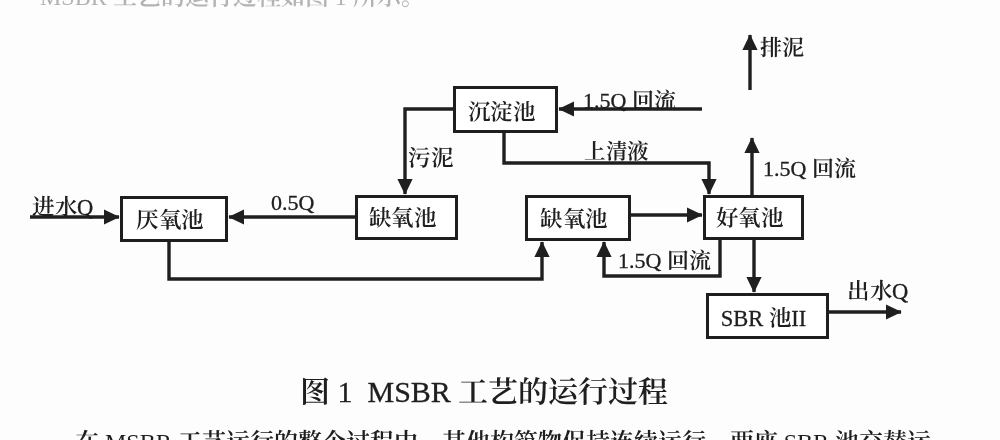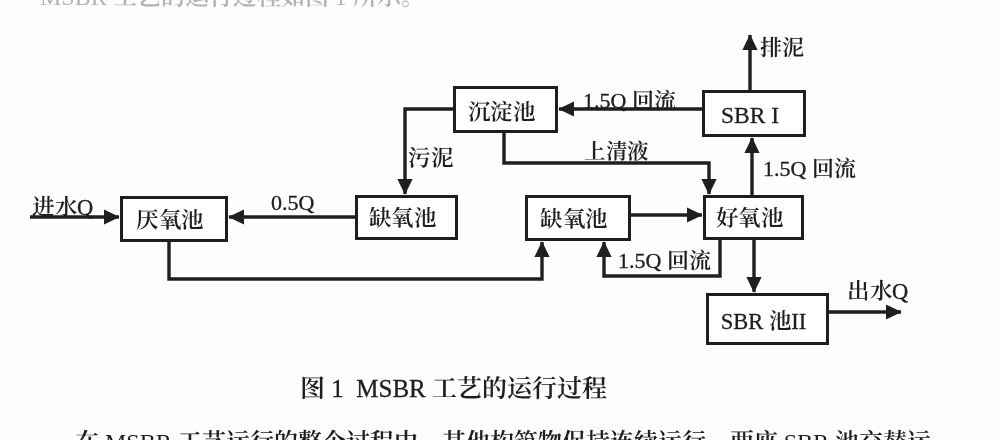--- a/index.html
+++ b/index.html
@@ -84,23 +84,20 @@
 
     <div class="box" style="left:453px;top:86px;width:105px;height:47px;font-size:22.5px;padding-top:7px">
       <span class="box-label"><svg class="cg" viewBox="0 0 500 500" aria-hidden="true">
           <path transform="translate(0,440) scale(1,-1)" d="M54 414q32-2 52-11 20-8 30-19 9-12 10-22 1-12-4-20-6-8-16-10-10-2-22 5-4 13-13 27-9 13-20 25-11 12-21 21zM18 300q31-2 50-10 18-8 28-18 8-10 9-21 1-11-5-19-5-7-15-9-9-1-21 5-4 12-12 26-8 12-18 23-10 11-20 19zM44 105q5 0 8 1 2 2 6 8 4 6 6 10 4 6 8 15 5 9 14 28 9 19 24 51 16 32 40 82l8-2q-5-16-12-35-6-19-13-41-7-20-13-40-7-18-12-33-4-14-6-21-3-11-5-22-3-12-2-21 1-9 3-18 4-9 7-19 3-9 6-21 3-13 1-28 0-17-10-29-11-10-28-10-8 0-14 6-6 7-8 20 4 26 4 47 1 22-2 37-2 14-8 18-5 4-11 5-5 1-14 2v10q0 0 5 0 4 0 10 0 5 0 8 0zM246 264h134v-14h-134zM218 264v6 16l58-22h-8v-78q0-21-2-45-3-25-11-49-8-26-23-50-16-24-41-46-25-21-64-39l-5 5q32 25 50 52 20 28 29 56 10 29 13 58 4 30 4 58zM346 264h-5l25 28 48-40q-2-2-6-4-5-2-12-4v-214q0-6 1-8 2-2 9-2h19q6 0 11 0 4 0 7 0 3 0 5 2 2 0 3 4 3 4 5 16 4 10 7 25 3 15 7 29h6l2-73q8-5 12-9 2-4 2-12 0-10-6-16-7-7-23-10-15-4-43-4h-29q-19 0-29 4-10 4-12 14-4 10-4 26zM218 378h224v-15h-224zM206 409h8q12-29 13-52 1-23-5-40-6-16-16-25-6-6-15-6-9-2-17 1-7 3-11 11-5 12 1 22 4 10 15 16 7 6 14 18 7 11 11 26 4 14 2 29zM414 378h-5l27 27 48-47q-2-2-7-4-4 0-12-1-9-9-20-21-12-11-25-22-12-11-24-19l-5 3q5 12 9 28 4 14 8 30 4 14 6 26z"></path>
         </svg><svg class="cg" viewBox="0 0 500 500" aria-hidden="true">
           <path transform="translate(0,440) scale(1,-1)" d="M282 426q30-6 47-16 17-10 23-22 6-12 5-22-1-10-9-17-6-7-17-7-10 0-21 9-1 13-6 26-4 13-12 25-7 12-14 22zM266 180q0-6-5-9-5-3-13-5-5-38-18-77-12-39-37-73-25-34-69-59l-4 5q30 30 48 68 16 37 24 78 6 42 6 80zM19 306q31-4 49-14 19-10 27-21 8-11 8-21 0-11-6-18-6-8-15-8-10-2-22 6-2 13-9 26-7 14-17 26-10 12-20 20zM54 417q32-3 52-13 20-9 30-20 9-12 10-22 0-12-5-19-6-8-15-10-10-1-22 5-4 14-14 27-8 14-20 27-10 12-20 22zM51 106q5 0 7 1 2 1 6 9 3 5 5 10 2 4 5 12 3 7 9 20 5 14 15 38 9 23 24 59 14 36 34 88l9-2q-5-19-13-43-6-24-14-50-6-25-12-48-7-24-12-41-4-17-6-26-2-13-5-25-2-12-1-22 0-9 2-18 4-10 7-20 3-10 6-22 3-12 2-29-1-18-11-29-10-10-26-10-8 0-14 6-6 6-8 19 4 26 4 49 1 22-2 37-2 15-8 19-5 4-11 6-7 1-14 2v10q0 0 4 0 5 0 10 0 5 0 8 0zM344 249v-256l-48 15v241zM221 96q15-34 36-52 21-18 51-24 31-6 72-6 10 0 24 0 13 0 28 0 16 0 30 1 14 0 24 0v-7q-10-2-16-12-5-12-5-26-9 0-26 0-17 0-33 0-17 0-28 0-44 0-76 10-32 10-52 36-22 27-34 76zM414 180q0 0 6-4 4-4 12-11 8-7 18-15 8-7 15-14-1-8-13-8h-126v14h60zM208 374q10-30 10-50 1-21-5-33-6-13-15-17-9-6-18-5-9 1-15 7-6 6-6 15 0 9 9 21 13 8 22 24 10 16 12 38zM439 342v-14h-235v14zM420 284q0 0 6-4 4-4 12-10 9-6 18-14 8-7 16-14-2-8-14-8h-283l-4 15h221zM415 342l26 26 45-44q-4-5-18-6-11-8-28-20-16-12-28-20l-6 3q2 8 5 19 3 12 5 23 3 11 4 19z"></path>
         </svg><svg class="cg" viewBox="0 0 500 500" aria-hidden="true">
           <path transform="translate(0,440) scale(1,-1)" d="M298 417l64-7q0-4-4-8-4-4-14-6v-323q0-3-6-6-5-3-14-7-8-2-17-2h-9zM195 370l64-7q-1-5-5-9-4-4-12-4v-310q0-10 6-15 8-5 29-5h75q22 0 40 1 17 1 26 1 6 0 10 2 4 2 6 6 4 7 10 26 7 18 14 44h6l2-72q12-4 16-10 6-4 6-12 0-8-6-15-6-7-22-11-14-4-42-6-27-2-70-2h-74q-30 0-47 4-17 5-25 16-7 12-7 34zM56 414q32-2 52-10 20-8 29-18 9-11 10-22 1-11-5-18-5-8-14-10-10-2-22 4-4 12-14 26-8 13-18 24-11 12-22 20zM18 301q31-3 50-11 18-8 26-18 8-10 9-21 1-10-5-17-6-8-16-9-10-1-22 5-2 13-10 25-7 13-16 23-10 12-20 19zM48 102q5 0 8 2 2 0 6 8 3 6 6 12 2 5 8 16 4 12 14 34 10 22 28 62 16 39 44 101l8-3q-6-18-14-42-7-24-14-49-8-25-16-48-6-23-12-41-5-16-7-25-3-12-5-25-2-12-2-21 0-9 3-19 3-8 7-18 3-10 6-22 2-12 1-28-1-18-11-29-10-11-26-11-8 0-14 6-8 7-10 20 4 26 6 48 0 22-2 36-3 14-9 18-5 4-11 6-6 2-14 2v10q0 0 4 0 4 0 10 0 6 0 8 0zM400 308l14 5 5-13-269-100-9 12zM408 310h-4l24 24 47-38q-3-2-7-4-5-2-12-4 0-46-2-77-1-31-4-52-2-21-8-33-4-11-11-18-9-8-21-12-13-4-28-4 0 11-1 20-1 8-5 13-4 5-10 8-7 3-16 6v7q7 0 18-1 10-1 16-1 10 0 13 4 4 5 7 22 2 18 3 52 1 34 1 88z"></path>
         </svg></span>
     </div>
-    <div class="box" style="left:702px;top:90px;width:104px;height:47px;font-size:23.5px;padding-top:3px">
-      <span class="box-label">SBR I</span>
-    </div>
     <div class="box" style="left:120px;top:196px;width:108px;height:46px;font-size:22.5px;padding-top:3px">
       <span class="box-label"><svg class="cg" viewBox="0 0 500 500" aria-hidden="true">
           <path transform="translate(0,440) scale(1,-1)" d="M302 228q5-30 18-60 12-29 34-57 21-27 54-51 33-24 79-43l-1-7q-18-3-30-14-11-11-14-34-40 24-67 56-27 31-43 66-16 36-25 72-9 37-13 70zM324 346q-1-6-6-10-4-4-13-4-1-56-5-104-3-48-14-88-10-40-33-72-23-34-62-60-40-27-102-48l-5 8q49 26 80 56 32 28 50 62 18 34 26 74 8 41 10 88 3 48 4 104zM431 270q0 0 5-4 6-4 14-10 8-7 16-14 10-8 16-14-2-8-13-8h-347l-4 14h286zM338 338q30 0 48-8 18-6 26-16 9-10 10-20 1-10-4-17-6-7-14-10-10-2-22 4-4 11-11 23-8 12-17 22-10 12-20 18zM62 383v19l57-24h-7v-136q0-34-3-71-3-37-11-75-8-39-27-74-19-36-51-65l-6 4q22 41 32 89 11 46 14 96 2 48 2 96v136zM428 415q0 0 5-5 5-4 13-10 9-6 18-14 9-8 16-14-2-8-14-8h-366v14h298z"></path>
         </svg><svg class="cg" viewBox="0 0 500 500" aria-hidden="true">
           <path transform="translate(0,440) scale(1,-1)" d="M344 259h-6l26 29 52-41q-2-3-8-5-5-2-12-4-1-28 1-61 2-32 8-62 6-30 17-53 10-24 26-34 5-4 7-3 3 1 5 5 4 10 8 22 4 13 8 26h6l-5-70q18-29 7-42-8-8-18-8-11 0-22 4-12 6-22 14-24 18-39 48-15 29-23 67-9 38-12 81-4 43-4 87zM64 259h309v-14h-305zM135 314h214l28 34q0 0 5-4 6-4 14-10 8-6 16-14 9-6 16-13-2-8-13-8h-276zM133 367h249l30 37q0 0 5-4 5-4 14-10 8-7 17-14 10-8 18-16-2-8-14-8h-326zM134 422l71-20q-1-4-5-6-4-1-14 0-16-30-40-58-24-28-55-53-30-25-65-41l-4 6q24 19 46 48 22 28 40 60 16 33 26 64zM52 172h212l29 34q0 0 9-6 8-8 20-16 12-10 22-19-2-8-13-8h-275zM165 168h51v-200q0-2-12-7-10-5-30-5h-9zM225 244l68-18q-1-4-6-8-5-2-13-2-11-12-28-26-18-14-36-24h-8q7 16 14 38 6 22 9 40zM110 240q28-4 42-14 16-8 21-18 5-10 3-20-1-9-8-14-6-6-16-6-10 0-20 8-1 16-9 32-8 18-17 29zM38 54h242l29 36q0 0 5-4 6-4 14-10 8-7 18-14 10-8 17-14-2-8-14-8h-307zM68 114h182l29 36q0 0 5-4 6-4 14-10 8-6 18-14 8-8 16-14-2-8-14-8h-246z"></path>
         </svg><svg class="cg" viewBox="0 0 500 500" aria-hidden="true">
           <path transform="translate(0,440) scale(1,-1)" d="M298 417l64-7q0-4-4-8-4-4-14-6v-323q0-3-6-6-5-3-14-7-8-2-17-2h-9zM195 370l64-7q-1-5-5-9-4-4-12-4v-310q0-10 6-15 8-5 29-5h75q22 0 40 1 17 1 26 1 6 0 10 2 4 2 6 6 4 7 10 26 7 18 14 44h6l2-72q12-4 16-10 6-4 6-12 0-8-6-15-6-7-22-11-14-4-42-6-27-2-70-2h-74q-30 0-47 4-17 5-25 16-7 12-7 34zM56 414q32-2 52-10 20-8 29-18 9-11 10-22 1-11-5-18-5-8-14-10-10-2-22 4-4 12-14 26-8 13-18 24-11 12-22 20zM18 301q31-3 50-11 18-8 26-18 8-10 9-21 1-10-5-17-6-8-16-9-10-1-22 5-2 13-10 25-7 13-16 23-10 12-20 19zM48 102q5 0 8 2 2 0 6 8 3 6 6 12 2 5 8 16 4 12 14 34 10 22 28 62 16 39 44 101l8-3q-6-18-14-42-7-24-14-49-8-25-16-48-6-23-12-41-5-16-7-25-3-12-5-25-2-12-2-21 0-9 3-19 3-8 7-18 3-10 6-22 2-12 1-28-1-18-11-29-10-11-26-11-8 0-14 6-8 7-10 20 4 26 6 48 0 22-2 36-3 14-9 18-5 4-11 6-6 2-14 2v10q0 0 4 0 4 0 10 0 6 0 8 0zM400 308l14 5 5-13-269-100-9 12zM408 310h-4l24 24 47-38q-3-2-7-4-5-2-12-4 0-46-2-77-1-31-4-52-2-21-8-33-4-11-11-18-9-8-21-12-13-4-28-4 0 11-1 20-1 8-5 13-4 5-10 8-7 3-16 6v7q7 0 18-1 10-1 16-1 10 0 13 4 4 5 7 22 2 18 3 52 1 34 1 88z"></path>
         </svg></span>
     </div>
     <div class="box" style="left:355px;top:195px;width:103px;height:45px;font-size:22.5px;padding-top:3px">
@@ -123,21 +120,21 @@
     </div>
     <div class="box" style="left:703px;top:195px;width:101px;height:45px;font-size:22.5px;padding-top:3px">
       <span class="box-label"><svg class="cg" viewBox="0 0 500 500" aria-hidden="true">
           <path transform="translate(0,440) scale(1,-1)" d="M398 376l29 28 49-44q-4-4-8-4-5-2-13-2-14-12-33-28-18-15-39-30-20-15-39-26h-7q12 14 25 34 13 20 24 40 12 20 18 32zM380 278q0-6-4-9-5-3-14-5v-246q0-17-4-30-4-14-18-21-14-7-44-11-2 12-4 21-2 9-8 15-6 6-15 10-10 4-28 7v7q0 0 7 0 8 0 20-2 11 0 21 0 10-1 14-1 6 0 9 2 2 3 2 7v262zM440 238q0 0 5-4 5-4 13-10 8-8 16-15 10-7 16-15-2-8-14-8h-263l-4 15h203zM420 376v-15h-202l-4 15zM42 150q52-17 88-34 35-18 56-35 20-17 30-31 9-14 9-26 1-11-5-18-6-6-16-6-10-2-20 4-10 18-28 38-17 19-38 38-21 18-43 34-22 16-42 28zM33 142q7 21 15 50 8 28 17 60 9 34 16 66 8 32 13 60 6 28 9 46l66-12q-1-6-7-9-4-4-19-3l7 7q-4-19-10-44-6-25-14-55-7-31-16-62-9-32-18-62-10-29-18-54zM162 305l26 27 46-42q-4-6-19-8-6-49-17-96-12-47-33-89-21-43-57-77-36-36-92-61l-5 6q43 29 71 66 28 37 46 81 18 44 27 93 9 49 13 100zM194 305v-15h-174l-5 15z"></path>
         </svg><svg class="cg" viewBox="0 0 500 500" aria-hidden="true">
           <path transform="translate(0,440) scale(1,-1)" d="M344 259h-6l26 29 52-41q-2-3-8-5-5-2-12-4-1-28 1-61 2-32 8-62 6-30 17-53 10-24 26-34 5-4 7-3 3 1 5 5 4 10 8 22 4 13 8 26h6l-5-70q18-29 7-42-8-8-18-8-11 0-22 4-12 6-22 14-24 18-39 48-15 29-23 67-9 38-12 81-4 43-4 87zM64 259h309v-14h-305zM135 314h214l28 34q0 0 5-4 6-4 14-10 8-6 16-14 9-6 16-13-2-8-13-8h-276zM133 367h249l30 37q0 0 5-4 5-4 14-10 8-7 17-14 10-8 18-16-2-8-14-8h-326zM134 422l71-20q-1-4-5-6-4-1-14 0-16-30-40-58-24-28-55-53-30-25-65-41l-4 6q24 19 46 48 22 28 40 60 16 33 26 64zM52 172h212l29 34q0 0 9-6 8-8 20-16 12-10 22-19-2-8-13-8h-275zM165 168h51v-200q0-2-12-7-10-5-30-5h-9zM225 244l68-18q-1-4-6-8-5-2-13-2-11-12-28-26-18-14-36-24h-8q7 16 14 38 6 22 9 40zM110 240q28-4 42-14 16-8 21-18 5-10 3-20-1-9-8-14-6-6-16-6-10 0-20 8-1 16-9 32-8 18-17 29zM38 54h242l29 36q0 0 5-4 6-4 14-10 8-7 18-14 10-8 17-14-2-8-14-8h-307zM68 114h182l29 36q0 0 5-4 6-4 14-10 8-6 18-14 8-8 16-14-2-8-14-8h-246z"></path>
         </svg><svg class="cg" viewBox="0 0 500 500" aria-hidden="true">
           <path transform="translate(0,440) scale(1,-1)" d="M298 417l64-7q0-4-4-8-4-4-14-6v-323q0-3-6-6-5-3-14-7-8-2-17-2h-9zM195 370l64-7q-1-5-5-9-4-4-12-4v-310q0-10 6-15 8-5 29-5h75q22 0 40 1 17 1 26 1 6 0 10 2 4 2 6 6 4 7 10 26 7 18 14 44h6l2-72q12-4 16-10 6-4 6-12 0-8-6-15-6-7-22-11-14-4-42-6-27-2-70-2h-74q-30 0-47 4-17 5-25 16-7 12-7 34zM56 414q32-2 52-10 20-8 29-18 9-11 10-22 1-11-5-18-5-8-14-10-10-2-22 4-4 12-14 26-8 13-18 24-11 12-22 20zM18 301q31-3 50-11 18-8 26-18 8-10 9-21 1-10-5-17-6-8-16-9-10-1-22 5-2 13-10 25-7 13-16 23-10 12-20 19zM48 102q5 0 8 2 2 0 6 8 3 6 6 12 2 5 8 16 4 12 14 34 10 22 28 62 16 39 44 101l8-3q-6-18-14-42-7-24-14-49-8-25-16-48-6-23-12-41-5-16-7-25-3-12-5-25-2-12-2-21 0-9 3-19 3-8 7-18 3-10 6-22 2-12 1-28-1-18-11-29-10-11-26-11-8 0-14 6-8 7-10 20 4 26 6 48 0 22-2 36-3 14-9 18-5 4-11 6-6 2-14 2v10q0 0 4 0 4 0 10 0 6 0 8 0zM400 308l14 5 5-13-269-100-9 12zM408 310h-4l24 24 47-38q-3-2-7-4-5-2-12-4 0-46-2-77-1-31-4-52-2-21-8-33-4-11-11-18-9-8-21-12-13-4-28-4 0 11-1 20-1 8-5 13-4 5-10 8-7 3-16 6v7q7 0 18-1 10-1 16-1 10 0 13 4 4 5 7 22 2 18 3 52 1 34 1 88z"></path>
         </svg></span>
     </div>
-    <div class="box" style="left:706px;top:293px;width:123px;height:52px;font-size:22.5px;padding-top:6px">
+    <div class="box" style="left:706px;top:293px;width:123px;height:46px;font-size:22.5px;padding-top:6px">
       <span class="box-label">SBR <svg class="cg" viewBox="0 0 500 500" aria-hidden="true">
           <path transform="translate(0,440) scale(1,-1)" d="M298 417l64-7q0-4-4-8-4-4-14-6v-323q0-3-6-6-5-3-14-7-8-2-17-2h-9zM195 370l64-7q-1-5-5-9-4-4-12-4v-310q0-10 6-15 8-5 29-5h75q22 0 40 1 17 1 26 1 6 0 10 2 4 2 6 6 4 7 10 26 7 18 14 44h6l2-72q12-4 16-10 6-4 6-12 0-8-6-15-6-7-22-11-14-4-42-6-27-2-70-2h-74q-30 0-47 4-17 5-25 16-7 12-7 34zM56 414q32-2 52-10 20-8 29-18 9-11 10-22 1-11-5-18-5-8-14-10-10-2-22 4-4 12-14 26-8 13-18 24-11 12-22 20zM18 301q31-3 50-11 18-8 26-18 8-10 9-21 1-10-5-17-6-8-16-9-10-1-22 5-2 13-10 25-7 13-16 23-10 12-20 19zM48 102q5 0 8 2 2 0 6 8 3 6 6 12 2 5 8 16 4 12 14 34 10 22 28 62 16 39 44 101l8-3q-6-18-14-42-7-24-14-49-8-25-16-48-6-23-12-41-5-16-7-25-3-12-5-25-2-12-2-21 0-9 3-19 3-8 7-18 3-10 6-22 2-12 1-28-1-18-11-29-10-11-26-11-8 0-14 6-8 7-10 20 4 26 6 48 0 22-2 36-3 14-9 18-5 4-11 6-6 2-14 2v10q0 0 4 0 4 0 10 0 6 0 8 0zM400 308l14 5 5-13-269-100-9 12zM408 310h-4l24 24 47-38q-3-2-7-4-5-2-12-4 0-46-2-77-1-31-4-52-2-21-8-33-4-11-11-18-9-8-21-12-13-4-28-4 0 11-1 20-1 8-5 13-4 5-10 8-7 3-16 6v7q7 0 18-1 10-1 16-1 10 0 13 4 4 5 7 22 2 18 3 52 1 34 1 88z"></path>
         </svg>II</span>
     </div>
 
     <div class="lbl" style="left:760px;top:35px;font-size:22px"><svg class="cg" viewBox="0 0 500 500" aria-hidden="true">
         <path transform="translate(0,440) scale(1,-1)" d="M272 106v-15h-106l-4 15zM312 416q0-6-4-9-4-4-14-5v-427q0-3-6-7-6-4-14-6-9-4-18-4h-9v464zM440 141q0 0 8-7 8-6 18-16 11-10 20-19-2-8-14-8h-106v15h50zM431 250q0 0 7-6 8-6 18-15 10-9 17-17-2-8-13-8h-94v14h42zM436 356q0 0 7-7 8-7 19-17 10-9 18-18-2-8-13-8h-102v14h45zM270 218v-15h-90l-4 15zM268 320v-14h-82l-4 14zM402 414q0-4-4-8-4-4-14-6v-426q0-2-6-6-6-4-14-8-8-3-18-3h-9v465zM11 174q14 4 41 14 26 10 60 22 34 14 68 28l2-6q-22-18-56-44-34-25-80-56-2-4-4-8-3-4-7-6zM144 416q0-5-5-9-4-3-13-5v-380q0-18-4-32-4-12-18-21-13-8-42-11-1 12-3 22-3 10-7 16-6 6-15 10-9 4-26 7v8q0 0 7-1 8 0 18-1 10-1 19-1 9 0 13 0 6 0 8 2 2 2 2 6v397zM150 339q0 0 7-6 7-7 17-15 8-10 16-18-2-8-13-8h-159l-4 15h114z"></path>
       </svg><svg class="cg" viewBox="0 0 500 500" aria-hidden="true">
         <path transform="translate(0,440) scale(1,-1)" d="M214 388h211v-14h-211zM214 286h211v-14h-211zM404 388h-5l23 26 50-38q-2-4-7-6-5-4-13-5v-108q0-1-7-5-7-2-16-4-9-3-17-3h-8zM188 388v4 16l55-20h-8v-148q0-35-3-73-2-37-12-75-9-38-29-72-19-34-55-63l-6 5q27 40 39 86 12 45 15 94 4 49 4 97zM264 238l62-6q-1-10-16-13v-189q0-6 4-9 4-3 19-3h51q16 0 29 0 12 0 17 1 6 1 8 2 3 1 5 5 3 7 9 26 5 20 11 44h6l1-72q11-4 14-9 4-5 4-11 0-10-9-18-9-6-31-10-24-4-67-4h-57q-24 0-36 4-14 4-18 14-6 10-6 28zM422 216l45-46q-3-4-9-4-4 0-12 3-25-15-52-28-28-13-54-23-28-10-50-16l-4 8q20 11 44 28 24 16 47 36 24 20 45 42zM56 414q32-2 52-10 20-8 30-20 10-10 10-22 2-11-4-19-6-7-16-10-10-2-22 5-4 12-13 26-9 14-20 26-11 12-21 20zM18 303q32-1 51-9 19-8 28-19 9-11 9-21 2-11-4-18-6-8-15-10-10-2-21 5-4 13-12 25-8 13-19 24-11 11-21 19zM50 106q6 0 8 2 2 1 6 8 4 6 7 12 3 4 8 16 5 10 15 32 11 22 29 61 17 38 45 98l8-2q-6-19-14-41-7-24-16-48-8-25-16-48-6-22-12-38-6-18-8-26-4-12-6-24-2-12-2-22 0-8 4-18 2-8 6-18 4-10 6-22 2-12 2-28 0-18-10-28-11-10-28-10-8 0-14 6-8 6-10 18 5 26 6 48 0 22-2 36-4 15-9 18-5 4-11 6-6 2-14 2v10q0 0 4 0 4 0 10 0 6 0 8 0z"></path>
       </svg></div>
@@ -173,21 +170,21 @@
         <path transform="translate(0,440) scale(1,-1)" d="M416 25v-15h-341v15zM322 139v-15h-142v15zM294 286l23 24 47-36q-2-3-6-6-6-2-13-4v-162q0-1-7-4-6-4-14-6-10-4-18-4h-7v198zM205 96q0-2-5-6-6-4-14-6-9-3-19-3h-7v205 20l47-20h115v-14h-117zM393 382l25 28 51-40q-3-4-8-6-5-3-13-5v-377q0-2-7-6-7-4-17-6-9-4-18-4h-8v416zM100-20q0-2-6-7-6-4-15-7-9-4-20-4h-9v420 22l54-22h314v-14h-318z"></path>
       </svg><svg class="cg" viewBox="0 0 500 500" aria-hidden="true">
         <path transform="translate(0,440) scale(1,-1)" d="M50 104q4 0 7 2 3 1 7 8 4 6 6 11 2 5 8 15 5 10 14 30 10 20 27 54 17 34 43 89l8-2q-6-17-13-38-7-21-15-43-8-23-14-44-7-20-12-35-6-15-8-23-2-11-5-23-3-11-2-21 1-9 3-18 3-9 6-19 4-10 6-23 3-12 2-28 0-18-10-28-10-12-27-12-8 0-15 7-6 6-8 19 4 26 4 49 2 22-1 37-3 15-9 18-5 4-11 6-7 2-15 2v10q0 0 5 0 5 0 10 0 6 0 9 0zM21 304q31-3 51-11 18-8 26-19 9-10 10-20 0-11-6-18-5-8-15-10-10-1-21 6-4 12-12 25-8 13-18 23-10 12-19 20zM62 416q32-4 52-13 18-9 28-21 8-11 8-22 0-12-6-19-6-7-16-9-10-1-22 6-4 14-12 28-8 13-17 25-10 13-19 21zM342 312q-2-4-9-6-7-3-20 2l17 2q-16-12-40-28-24-14-52-28-26-12-51-21l-1 5h22q-2-21-8-31-8-11-16-13l-18 52q0 0 5 0 5 2 9 4 12 6 26 16 14 12 28 25 12 13 23 26 11 13 17 23zM176 243q20 1 56 2 36 2 82 5 44 3 92 6l1-8q-34-8-91-22-56-12-124-26zM265 426q29-4 46-14 17-10 23-20 6-12 5-22-1-10-9-16-6-6-16-7-11 0-22 9-1 18-10 36-10 19-22 31zM428 189q-2-11-15-13v-158q0-4 1-6 2-2 6-2h12q4 0 7 0 3 0 5 0 2 1 4 2 1 0 3 4 1 4 4 14 3 10 5 22 4 14 6 26h6l2-64q8-4 10-8 3-4 3-11 0-13-13-20-14-7-46-7h-22q-16 0-24 4-8 4-11 12-3 8-3 22v188zM256 188q-2-5-5-8-3-4-13-5v-40q0-23-4-47-4-26-16-50-12-24-34-46-23-20-59-36l-5 6q32 24 48 53 16 30 20 61 6 32 6 60v58zM340 188q0-4-4-8-2-2-12-4v-193q0-1-5-5-5-2-14-5-9-3-17-3h-8v224zM359 302q35-9 56-22 21-13 31-27 10-14 12-27 2-12-4-21-5-9-14-11-10-1-22 6-4 18-15 36-11 17-23 34-13 16-26 28zM432 382q0 0 4-4 6-4 14-11 8-7 16-14 9-7 16-15-2-8-14-8h-308l-4 15h248z"></path>
       </svg></div>
     <div class="lbl" style="left:847px;top:279px;font-size:22.5px"><svg class="cg" viewBox="0 0 500 500" aria-hidden="true">
         <path transform="translate(0,440) scale(1,-1)" d="M90 140l12-8v-129h4l-16-26-52 32q5 5 12 11 8 6 14 8l-10-18v130zM122 166q-1-5-6-8-4-3-14-4v-42q-1 0-5 0-4 0-14 0-10 0-29 0v30 30zM114 344l12-6v-124h3l-15-26-51 32q4 5 11 10 8 6 14 8l-10-17v123zM145 368q-1-4-5-8-4-2-14-4v-42q-2 0-5 0-4 0-14 0-10 0-29 0v30 30zM291 412q-1-4-5-8-4-4-13-6v-386h-51v408zM438 368q0-5-4-8-4-4-12-5v-156q0-2-6-5-6-2-16-5-8-2-18-2h-9v187zM463 164q-1-5-4-8-4-4-13-5v-175q0-2-6-6-6-3-15-6-9-2-19-2h-8v208zM424 18v-15h-346v15zM398 228v-14h-294v14z"></path>
       </svg><svg class="cg" viewBox="0 0 500 500" aria-hidden="true">
         <path transform="translate(0,440) scale(1,-1)" d="M275 402v-380q0-18-5-32-4-14-20-22-15-8-48-10 0 12-4 21-3 9-10 15-6 6-17 10-11 5-32 8v8q0 0 9-1 10-1 22-1 14-2 26-2 11 0 16 0 7 0 10 2 2 2 2 8v396l68-7q0-5-4-9-4-3-13-4zM23 278h146v-15h-141zM148 278h-6l27 27 47-41q-2-4-6-6-5-1-14-2-11-48-32-95-22-47-58-87-36-40-90-70l-4 6q39 32 66 76 28 44 45 93 17 49 25 99zM275 354q11-63 33-112 22-48 50-83 30-35 62-61 33-24 67-42l-2-5q-15-3-27-15-12-12-18-30-32 26-60 58-26 31-48 72-22 40-37 94-15 52-25 122zM412 336l60-40q-2-3-6-4-4-2-12 0-17-15-39-32-22-18-47-35-26-17-51-31l-5 5q18 20 38 45 18 24 35 48 17 25 27 44z"></path>
       </svg>Q</div>
 
-  <div class="caption" style="left:300px;top:375px;font-size:25px"><svg class="cg" viewBox="0 0 500 500" aria-hidden="true">
+  <div class="caption" style="left:300px;top:375px;font-size:30px"><svg class="cg" viewBox="0 0 500 500" aria-hidden="true">
         <path transform="translate(0,440) scale(1,-1)" d="M100-23q0-3-6-8-6-5-14-8-10-3-20-3h-9v430 24l53-24h316v-14h-320zM394 388l25 28 51-40q-3-4-8-6-6-3-14-4v-389q0-2-6-6-7-4-17-7-9-4-19-4h-8v428zM242 348q-2-6-16-4-9-21-26-44-16-24-36-45-21-21-44-39l-4 6q16 22 30 48 12 26 22 54 10 26 16 49zM206 164q32 2 54-2 21-4 32-12 12-8 15-16 3-9 1-16-4-8-10-11-8-3-18 0-8 11-29 25-20 14-47 25zM161 95q53 3 89-3 35-5 56-14 20-10 29-22 9-10 8-20-1-10-9-14-8-6-20-3-13 11-36 23-24 12-54 24-30 13-64 22zM182 300q19-30 52-52 34-22 75-35 41-14 85-21v-6q-14-2-22-13-9-11-13-27-63 20-111 56-48 36-73 94zM302 316l28 25 43-39q-3-4-7-4-5-2-14-2-35-55-96-96-62-40-145-61l-4 7q46 18 85 44 40 26 69 58 30 32 46 68zM328 316v-14h-144l14 14zM423 10v-15h-347v15z"></path>
       </svg> 1  MSBR <svg class="cg" viewBox="0 0 500 500" aria-hidden="true">
         <path transform="translate(0,440) scale(1,-1)" d="M51 346h309l34 41q0 0 5-5 6-4 15-12 10-7 20-15 10-9 18-16-2-8-14-8h-382zM18 12h374l32 42q0 0 6-4 6-5 16-12 9-8 20-16 10-8 18-16-2-8-14-8h-448zM222 346h54v-340h-54z"></path>
       </svg><svg class="cg" viewBox="0 0 500 500" aria-hidden="true">
         <path transform="translate(0,440) scale(1,-1)" d="M316 241l24 25 51-47q-4-3-11-5-6-2-17-2-81-50-133-84-52-34-76-56-25-21-23-32 2-12 21-16 19-5 54-5h144q26 0 40 1 14 2 20 4 6 2 8 6 8 10 14 28 6 20 12 46h6l-2-76q16-6 21-9 5-4 5-12 0-18-30-27-30-8-95-8h-145q-43 0-71 6-28 8-42 20-15 14-17 34-3 20 13 40 17 20 49 44 33 24 80 54 47 30 106 71zM340 241v-15h-266l-4 15zM150 348v73l66-6q0-5-4-9-4-4-14-4v-54h104v73l68-6q-1-5-4-9-4-4-14-4v-54h50l28 39q0 0 6-5 5-4 14-11 8-7 16-15 9-8 16-15-1-8-14-8h-116v-56q0-2-6-5-5-4-14-6-10-2-22-2h-8v69h-104v-59q0-2-6-5-6-3-15-5-9-2-19-2h-8v71h-124l-3 15z"></path>
       </svg><svg class="cg" viewBox="0 0 500 500" aria-hidden="true">
         <path transform="translate(0,440) scale(1,-1)" d="M86-8q0-3-6-7-5-4-14-7-8-3-18-3h-8v354 21l48-21h100v-15h-102zM180 404q-3-11-20-11-6-11-16-25-10-12-18-26-10-13-18-24h-14q2 14 5 32 3 18 5 37 3 19 5 35zM407 330l27 29 50-42q-4-3-8-5-6-3-14-4-2-74-4-129-2-56-6-95-4-40-11-64-7-25-17-36-12-14-28-20-17-6-39-6 0 12-3 22-2 9-8 14-6 6-20 12-14 5-32 8l1 8q12-2 26-2 14-2 27-2 12-2 18-2 7 0 11 2 4 2 8 6 9 8 15 47 5 39 8 104 4 65 5 155zM166 329l24 27 50-39q-3-3-8-6-6-3-14-5v-300q0-2-6-6-6-3-16-6-9-3-17-3h-7v338zM268 228q34-12 54-27 20-15 29-31 9-14 8-28 0-13-7-21-7-8-18-9-10-1-22 9-2 17-9 37-7 18-18 36-11 17-21 30zM441 330v-14h-155l6 14zM364 402q-2-5-6-8-5-3-14-2-20-56-50-103-29-47-65-79l-7 4q16 26 29 60 13 34 25 72 12 38 18 76zM196 190v-14h-132v14zM196 44v-14h-132v14z"></path>
       </svg><svg class="cg" viewBox="0 0 500 500" aria-hidden="true">
         <path transform="translate(0,440) scale(1,-1)" d="M344 232q-2-6-9-8-7-2-19 3l14 3q-10-16-26-34-16-18-34-37-19-19-38-36-20-17-38-29v6h24q-3-22-10-34-8-12-17-16l-19 58q0 0 6 1 6 2 10 4 12 11 26 29 14 19 26 40 14 22 24 44 10 20 16 36zM179 105q21 1 59 3 38 2 85 6 47 4 99 8v-7q-36-10-96-25-59-16-132-32zM361 204q39-18 63-40 24-20 36-40 10-20 12-37 1-17-5-27-6-10-17-11-12-1-24 9-4 18-12 36-7 20-16 38-10 19-22 36-10 18-20 33zM426 310q0 0 6-4 6-5 14-12 8-7 18-14 10-8 18-16-2-4-6-6-3-2-8-2h-304l-4 15h236zM394 415q0 0 6-5 6-4 14-11 8-7 18-15 9-7 16-14-2-8-14-8h-233l-4 14h168zM112 71q6 0 10-2 4-1 8-5 22-20 48-31 26-11 62-15 36-4 86-4 42 0 78 1 38 1 80 3v-7q-14-3-23-14-8-11-10-26-20 0-43 0-24 0-48 0-24 0-49 0-49 0-83 7-34 8-58 25-24 17-46 45-6 6-10 6-4-1-8-6-4-8-13-21-9-13-19-27-9-14-16-26 2-7-5-12l-35 50q12 7 26 17 14 10 28 19 14 10 25 16 11 7 15 7zM44 413q34-12 54-27 20-15 30-30 8-16 8-28 0-14-6-22-6-8-16-10-10 0-22 8-4 18-12 37-9 19-20 37-10 18-21 32zM128 63l-45-17v184h-59l-3 14h55l24 33 54-43q-3-4-9-6-5-4-17-5z"></path>
       </svg><svg class="cg" viewBox="0 0 500 500" aria-hidden="true">

